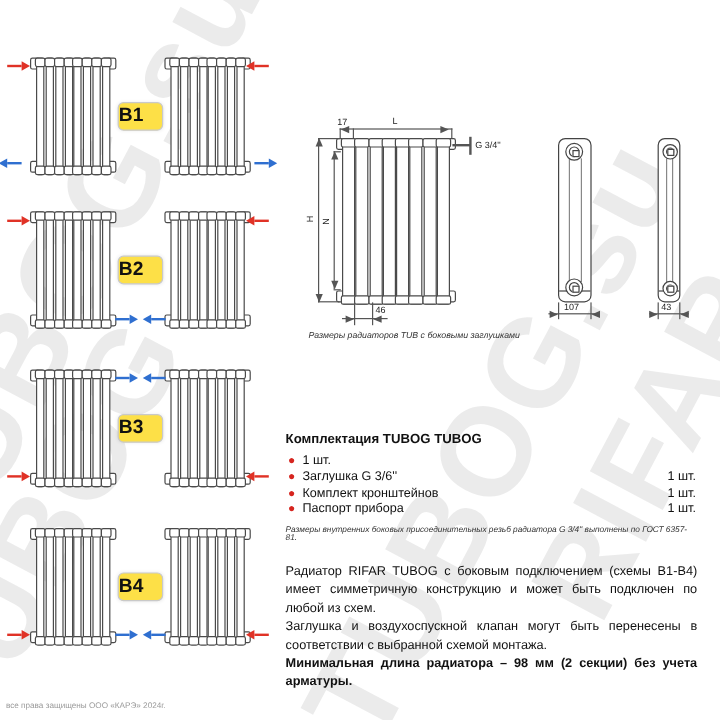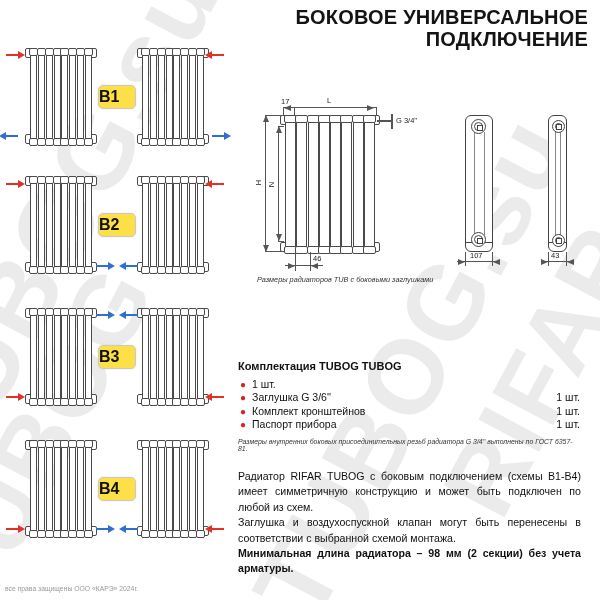--- a/index.html
+++ b/index.html
@@ -86,24 +86,20 @@
   <div id="wm-layer">
       <span class="wm" style="left: -120px; top: 430px; font-size: 105px;">TUBOG.su</span>
       <span class="wm" style="left: 60px; top: 900px; font-size: 105px;">RIFAR-TUBOG.su</span>
       <span class="wm" style="left: -260px; top: 880px; font-size: 100px;">RIFAR-TUBOG</span>
       <span class="wm" style="left: 420px; top: 480px; font-size: 100px;">RIFAR-TU</span>
       <span class="wm" style="left: 380px; top: 980px; font-size: 105px;">RIFAR-TUBOG.su</span>
     </div>
 
   <div id="content">
 
-    <div class="title">
-      <div>БОКОВОЕ УНИВЕРСАЛЬНОЕ</div>
-      <div>ПОДКЛЮЧЕНИЕ</div>
-    </div>
 
     <div class="row" style="top:48px">
       <div class="rad" style="left:28px">
           <span class="plug tl"></span>
           <span class="plug tr"></span>
           <span class="plug bl"></span>
           <span class="plug br"></span>
           <span class="tube"></span>
           <span class="tube"></span>
           <span class="tube"></span>

